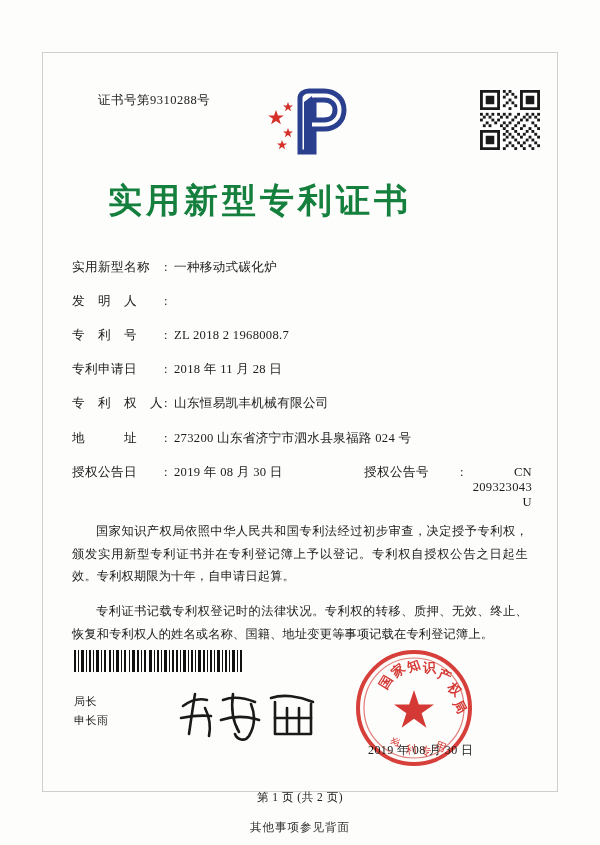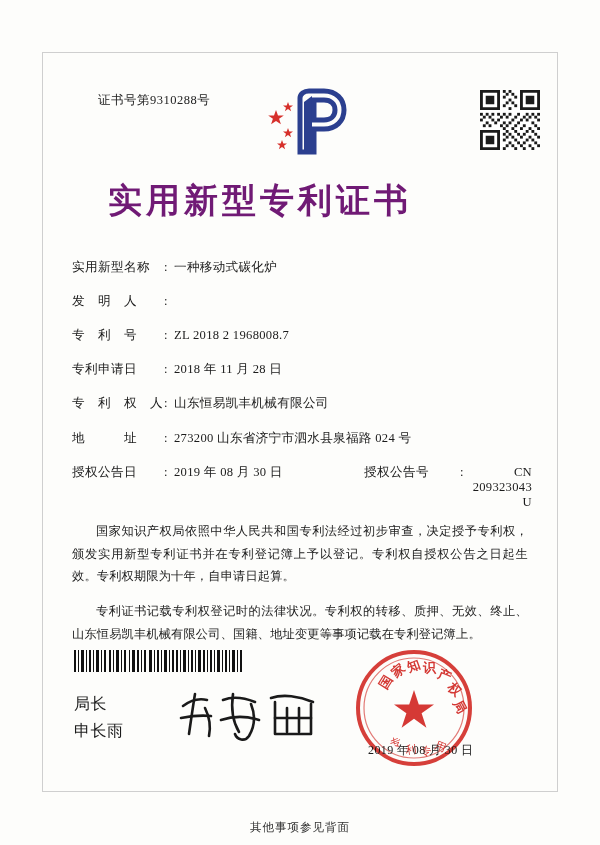--- a/index.html
+++ b/index.html
@@ -68,21 +68,21 @@
   
   .title {
     position: absolute;
     left: 0;
     top: 178px;
     width: 520px;
     text-align: center;
     font-size: 34px;
     font-weight: bold;
     letter-spacing: 4px;
-    color: #701a75;
+    color: #15803d;
     font-family: "Liberation Serif", "DejaVu Serif", serif;
   }
 
   
   .fields {
     position: absolute;
     left: 72px;
     top: 260px;
     width: 460px;
   }
@@ -147,25 +147,24 @@
     top: 650px;
     width: 170px;
     height: 22px;
   }
 
   
   .sig-block {
     position: absolute;
     left: 74px;
     top: 692px;
-    font-size: 16px;
+    font-size: 11px;
     line-height: 1.7;
     letter-spacing: 0.5px;
     color: #1b1b1b;
-    font-family: Liberation Mono, monospace;
   }
   .signature {
     position: absolute;
     left: 175px;
     top: 686px;
     width: 150px;
     height: 56px;
   }
 
   
@@ -368,21 +367,21 @@
       <span class="field-sep">:</span>
       <span class="field-value">2019 年 08 月 30 日</span>
       <span class="field-label-2">授权公告号</span>
       <span class="field-sep">:</span>
       <span class="field-value-2">CN 209323043 U</span>
     </div>
   </div>
 
   <div class="paragraphs">
     <p class="para">国家知识产权局依照中华人民共和国专利法经过初步审查，决定授予专利权，颁发实用新型专利证书并在专利登记簿上予以登记。专利权自授权公告之日起生效。专利权期限为十年，自申请日起算。</p>
-    <p class="para">专利证书记载专利权登记时的法律状况。专利权的转移、质押、无效、终止、山东恒易凯丰机械有限公司、国籍、地址变更等事项记载在专利登记簿上。</p>
+    <p class="para">专利证书记载专利权登记时的法律状况。专利权的转移、质押、无效、终止、恢复和专利权人的姓名或名称、国籍、地址变更等事项记载在专利登记簿上。</p>
   </div>
 
   <div class="barcode">
     <svg viewBox="0 0 170 22" width="170" height="22" aria-hidden="true">
       <g fill="#111">
         <rect x="0" y="0" width="2" height="22"></rect>
           <rect x="4" y="0" width="1" height="22"></rect>
         <rect x="7" y="0" width="3" height="22"></rect>
           <rect x="12" y="0" width="1" height="22"></rect>
         <rect x="15" y="0" width="2" height="22"></rect>
@@ -474,15 +473,16 @@
         <text x="40" y="102" transform="rotate(-22 40 102)">专</text>
         <text x="54" y="108" transform="rotate(-8 54 108)">利</text>
         <text x="68" y="108" transform="rotate(8 68 108)">专</text>
         <text x="82" y="102" transform="rotate(22 82 102)">用</text>
       </g>
     </svg>
   </div>
 
   <div class="seal-date">2019 年 08 月 30 日</div>
 
+  <div class="page-no">第 1 页 (共 2 页)</div>
   <div class="footnote">其他事项参见背面</div>
 
 </div>
 
 </body></html>

